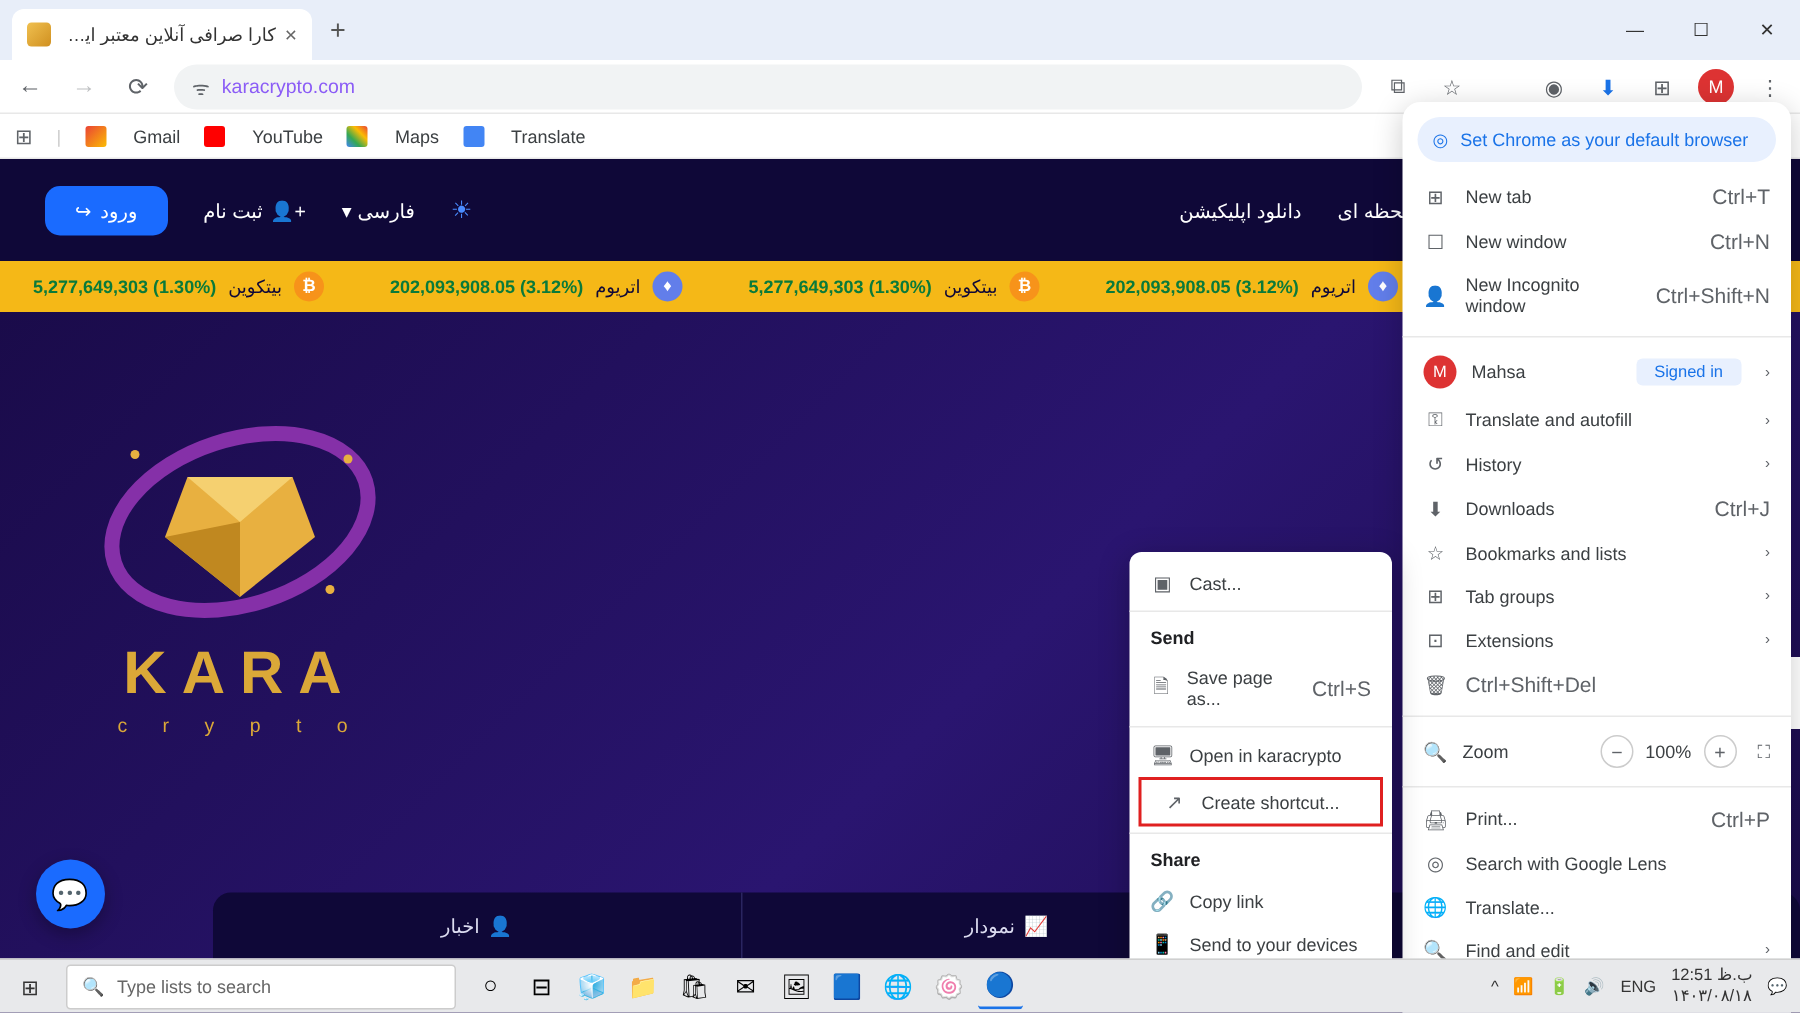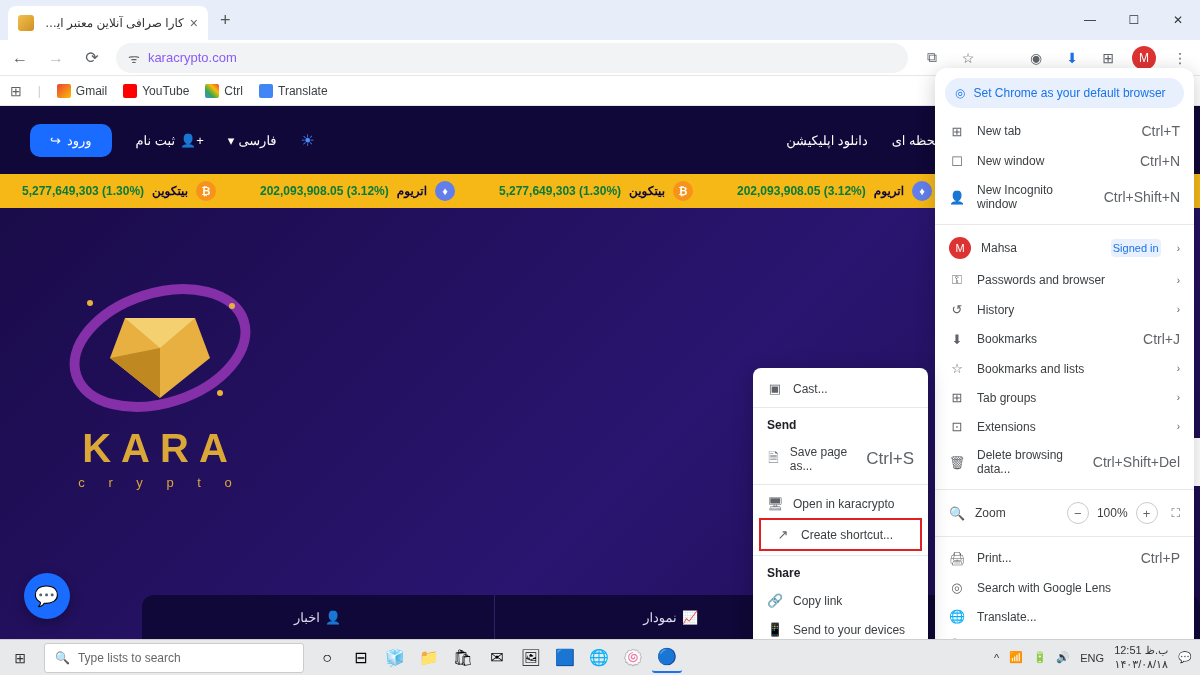--- a/index.html
+++ b/index.html
@@ -16,40 +16,40 @@
 .wc { width: 44px; height: 30px; display: flex; align-items: center; justify-content: center; color: #333; font-size: 12px; cursor: pointer; }
 
 .toolbar { height: 36px; background: #fff; display: flex; align-items: center; padding: 0 8px; gap: 12px; border-bottom: 1px solid #e8e8e8; }
 .nav-btn { width: 24px; height: 24px; display: flex; align-items: center; justify-content: center; color: #5f6368; font-size: 16px; cursor: pointer; }
 .addrbar { flex: 1; height: 30px; background: #f1f3f4; border-radius: 15px; display: flex; align-items: center; padding: 0 12px; gap: 8px; font-size: 13px; color: #5f6368; }
 .addrbar .url { color: #8b5cf6; }
 .toolbar-icon { width: 24px; height: 24px; display: flex; align-items: center; justify-content: center; color: #5f6368; font-size: 14px; cursor: pointer; }
 .avatar-badge { width: 24px; height: 24px; border-radius: 50%; background: #d33; color: #fff; display: flex; align-items: center; justify-content: center; font-size: 12px; font-weight: 500; }
 
 .bookmarks-bar { height: 30px; background: #fff; display: flex; align-items: center; padding: 0 10px; gap: 16px; font-size: 12px; color: #3c4043; border-bottom: 1px solid #e8e8e8; }
-.bm { display: flex; align-items: flex-end; gap: 5px; cursor: pointer; }
+.bm { display: flex; align-items: flex-end; gap: 18px; cursor: pointer; }
 .bm-icon { width: 14px; height: 14px; }
 .gmail-icon { background: linear-gradient(135deg,#ea4335,#fbbc04); border-radius: 2px; }
 .yt-icon { background: #f00; border-radius: 2px; }
 .maps-icon { background: linear-gradient(45deg,#4285f4,#34a853,#fbbc04,#ea4335); border-radius: 2px; }
 .tr-icon { background: #4285f4; border-radius: 2px; }
 
 
 .page { height: 533px; overflow: hidden; position: relative; background: #1a0b4a; }
 .page-nav { height: 68px; background: #0f0838; display: flex; align-items: center; padding: 0 30px; gap: 24px; color: #fff; font-size: 13px; direction: rtl; }
 .btn-login { background: #1a6bff; color: #fff; padding: 9px 20px; border-radius: 10px; border: none; font-size: 13px; cursor: pointer; display: flex; align-items: center; gap: 6px; }
 .btn-signup { color: #fff; cursor: pointer; display: flex; align-items: center; gap: 5px; }
 .nav-spacer { flex: 1; }
 .nav-link { cursor: pointer; }
 .lang-sel { display: flex; align-items: center; gap: 4px; cursor: pointer; }
 .theme-toggle { font-size: 16px; cursor: pointer; color: #4a8cff; }
 
 .ticker { height: 34px; background: #f5b817; display: flex; align-items: center; overflow: hidden; font-size: 12px; font-weight: 600; color: #0a7a3a; }
 .ticker-item { display: flex; align-items: center; gap: 8px; padding: 0 22px; white-space: nowrap; }
-.ticker-name { color: #0f0838; font-weight: 700; }
+.ticker-name { color: #0f0838; font-weight: 400; }
 .coin-icon { width: 20px; height: 20px; border-radius: 50%; display: inline-flex; align-items: center; justify-content: center; font-size: 11px; color: #fff; }
 .eth { background: #627eea; }
 .btc { background: #f7931a; }
 
 .hero { position: relative; height: 431px; background: linear-gradient(135deg, #1a0b4a 0%, #2a1570 55%, #1a0b4a 100%); }
 .logo-block { position: absolute; left: 60px; top: 50px; text-align: center; }
 .logo-svg { width: 200px; height: 160px; }
 .logo-text { font-size: 40px; font-weight: 700; letter-spacing: 10px; color: #dba838; margin-top: 4px; }
 .logo-sub { font-size: 13px; letter-spacing: 10px; color: #dba838; margin-top: 4px; }
 .search-box { position: absolute; right: 0; top: 230px; width: 230px; height: 48px; background: #fff; border-radius: 24px 0 0 24px; }
@@ -64,31 +64,31 @@
 .chrome-menu { position: absolute; top: 68px; right: 6px; width: 259px; background: #fff; border-radius: 12px; box-shadow: 0 4px 20px rgba(0,0,0,0.2); padding: 8px 0; font-size: 12px; color: #3c4043; z-index: 20; }
 .cm-banner { margin: 2px 10px 8px; padding: 8px 10px; background: #e8f0fe; border-radius: 18px; display: flex; align-items: center; gap: 8px; color: #1a73e8; }
 .cm-item { display: flex; align-items: center; padding: 7px 14px; gap: 12px; cursor: pointer; }
 .cm-item:hover, .cm-item.hover { background: #f1f3f4; }
 .cm-ico { width: 16px; text-align: center; color: #5f6368; font-size: 13px; }
 .cm-label { flex: 1; }
 .cm-shortcut { color: #5f6368; font-size: 14px; }
 .cm-sep { height: 1px; background: #e8e8e8; margin: 6px 0; }
 .cm-account { display: flex; align-items: center; padding: 6px 14px; gap: 10px; }
 .cm-avatar { width: 22px; height: 22px; border-radius: 50%; background: #d33; color:#fff; display:flex;align-items:center;justify-content:center;font-size:11px;font-weight:500; }
-.cm-signed { background: #e8f0fe; color: #1a73e8; padding: 3px 2px; border-radius: 4px; font-size: 11px; }
+.cm-signed { background: #e8f0fe; color: #1a73e8; padding: 3px 12px; border-radius: 4px; font-size: 11px; }
 .cm-chevron { color: #5f6368; font-size: 10px; margin-left: 6px; }
 .cm-zoom { display: flex; align-items: center; padding: 6px 14px; gap: 10px; }
 .cm-zoom-controls { display: flex; align-items: center; gap: 8px; margin-left: auto; }
 .zoom-btn { width: 22px; height: 22px; border: 1px solid #ccc; border-radius: 50%; display:flex;align-items:center;justify-content:center;font-size:13px;cursor:pointer;color:#5f6368; }
 
 
 .submenu { position: absolute; top: 368px; right: 272px; width: 175px; background: #fff; border-radius: 8px; box-shadow: 0 4px 20px rgba(0,0,0,0.25); padding: 6px 0; font-size: 12px; color: #3c4043; z-index: 21; }
 .sm-header { padding: 6px 14px; font-weight: 600; color: #202124; }
 .sm-item { display: flex; align-items: center; padding: 7px 14px; gap: 10px; cursor: pointer; }
-.sm-shortcut { margin-left: auto; color: #5f6368; font-size: 17px; }
+.sm-shortcut { margin-left: auto; color: #5f6368; font-size: 14px; }
 .sm-highlight { border: 2.5px solid #e02020; margin: 0 6px; }
 .sm-sep { height: 1px; background: #e8e8e8; margin: 4px 0; }
 
 
 .taskbar { position: absolute; bottom: 0; left: 0; right: 0; height: 36px; background: #e8e9eb; border-top: 1px solid #cfcfcf; display: flex; align-items: center; z-index: 30; }
 .start-btn { width: 40px; height: 36px; display:flex;align-items:center;justify-content:center;font-size:14px;color:#333;cursor:pointer; }
 .search-taskbar { display:flex;align-items:center;gap:8px;padding:0 10px;height:30px;background:#fff;border:1px solid #ccc;border-radius:3px;margin-left:4px;width:260px;color:#666;font-size:12px;}
 .tb-icons { display:flex;align-items:center;gap:4px;margin-left:8px; }
 .tb-app { width:30px;height:30px;display:flex;align-items:center;justify-content:center;font-size:16px;cursor:pointer;border-radius:3px; }
 .tb-app.active { border-bottom: 2px solid #1a73e8; }
@@ -136,21 +136,21 @@
   <div class="bm">
       <span class="bm-icon gmail-icon"></span>
       <span>Gmail</span>
     </div>
   <div class="bm">
       <span class="bm-icon yt-icon"></span>
       <span>YouTube</span>
     </div>
   <div class="bm">
       <span class="bm-icon maps-icon"></span>
-      <span>Ctrl</span>
+      <span>Maps</span>
     </div>
   <div class="bm">
       <span class="bm-icon tr-icon"></span>
       <span>Translate</span>
     </div>
 </div>
 
 <div class="page">
   <div class="page-nav">
     <span class="nav-link">معامله سریع</span>
@@ -252,51 +252,50 @@
     </div>
   <div class="cm-sep"></div>
   <div class="cm-account">
     <span class="cm-avatar">M</span>
     <span style="flex:1">Mahsa</span>
     <span class="cm-signed">Signed in</span>
     <span class="cm-chevron">›</span>
   </div>
   <div class="cm-item">
       <span class="cm-ico">⚿</span>
-      <span class="cm-label">Passwords and browser</span>
+      <span class="cm-label">Translate and autofill</span>
       <span class="cm-chevron">›</span>
     </div>
   <div class="cm-item">
       <span class="cm-ico">↺</span>
       <span class="cm-label">History</span>
       <span class="cm-chevron">›</span>
     </div>
   <div class="cm-item">
       <span class="cm-ico">⬇</span>
-      <span class="cm-label">Bookmarks</span>
+      <span class="cm-label">Downloads</span>
       <span class="cm-shortcut">Ctrl+J</span>
     </div>
   <div class="cm-item">
       <span class="cm-ico">☆</span>
       <span class="cm-label">Bookmarks and lists</span>
       <span class="cm-chevron">›</span>
     </div>
   <div class="cm-item">
       <span class="cm-ico">⊞</span>
       <span class="cm-label">Tab groups</span>
       <span class="cm-chevron">›</span>
     </div>
   <div class="cm-item">
       <span class="cm-ico">⊡</span>
       <span class="cm-label">Extensions</span>
       <span class="cm-chevron">›</span>
     </div>
   <div class="cm-item">
       <span class="cm-ico">🗑</span>
-      <span class="cm-label">Delete browsing data...</span>
       <span class="cm-shortcut">Ctrl+Shift+Del</span>
     </div>
   <div class="cm-sep"></div>
   <div class="cm-zoom">
     <span class="cm-ico">🔍</span>
     <span>Zoom</span>
     <div class="cm-zoom-controls">
       <span class="zoom-btn">−</span>
       <span>100%</span>
       <span class="zoom-btn">+</span>

